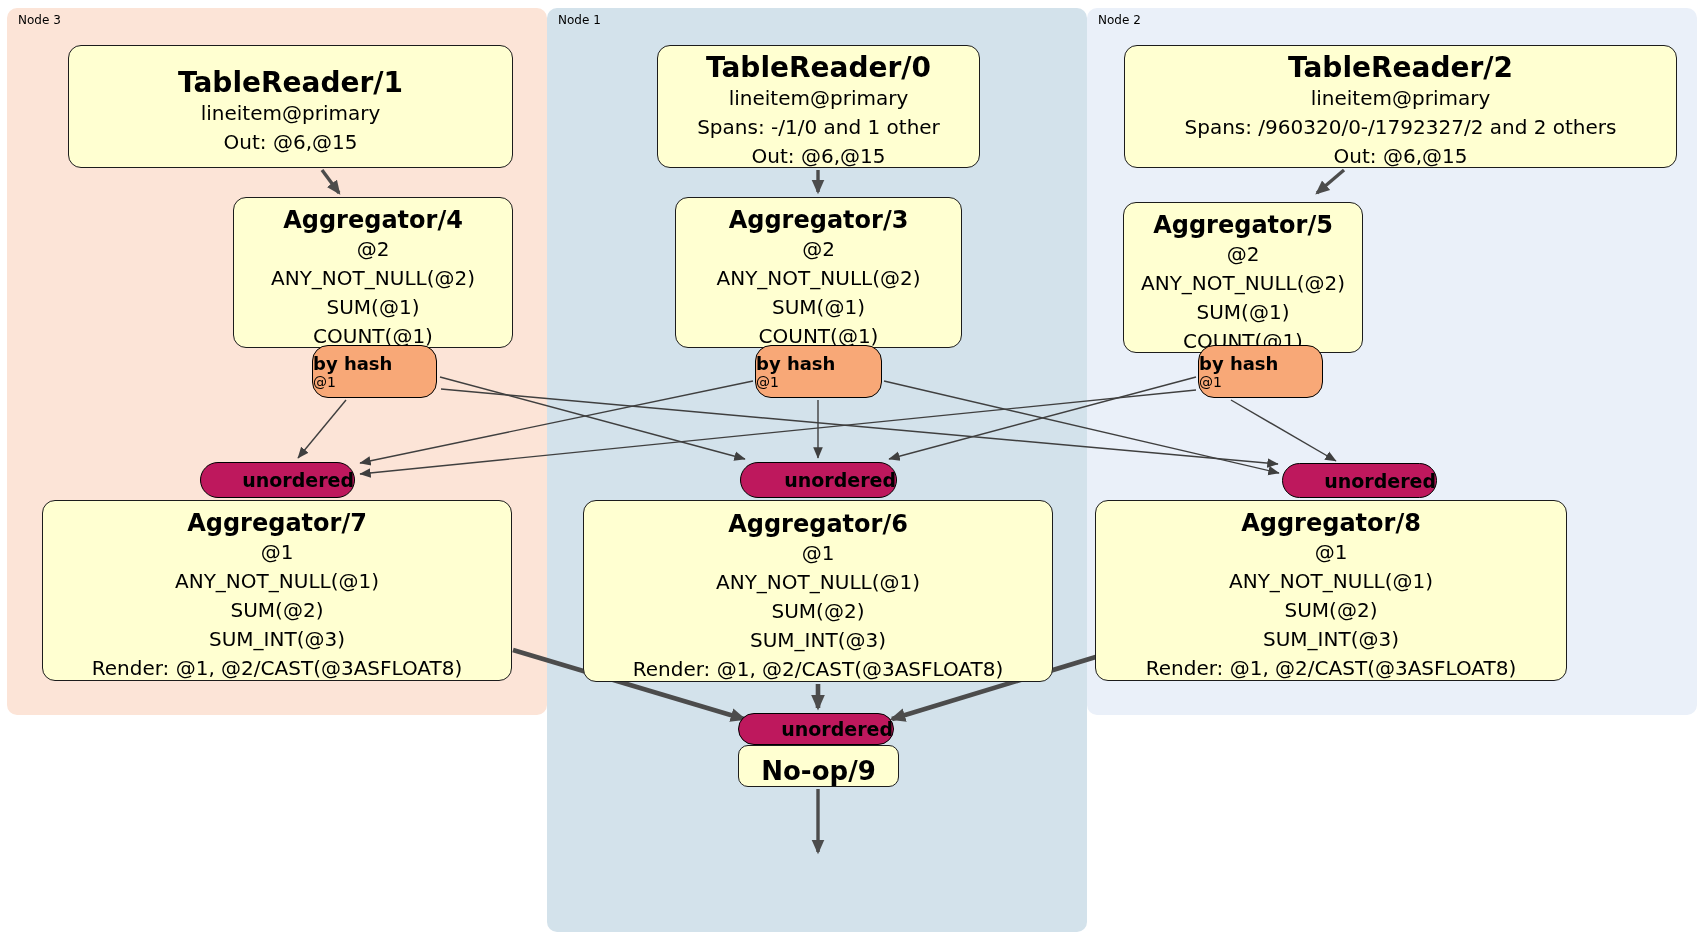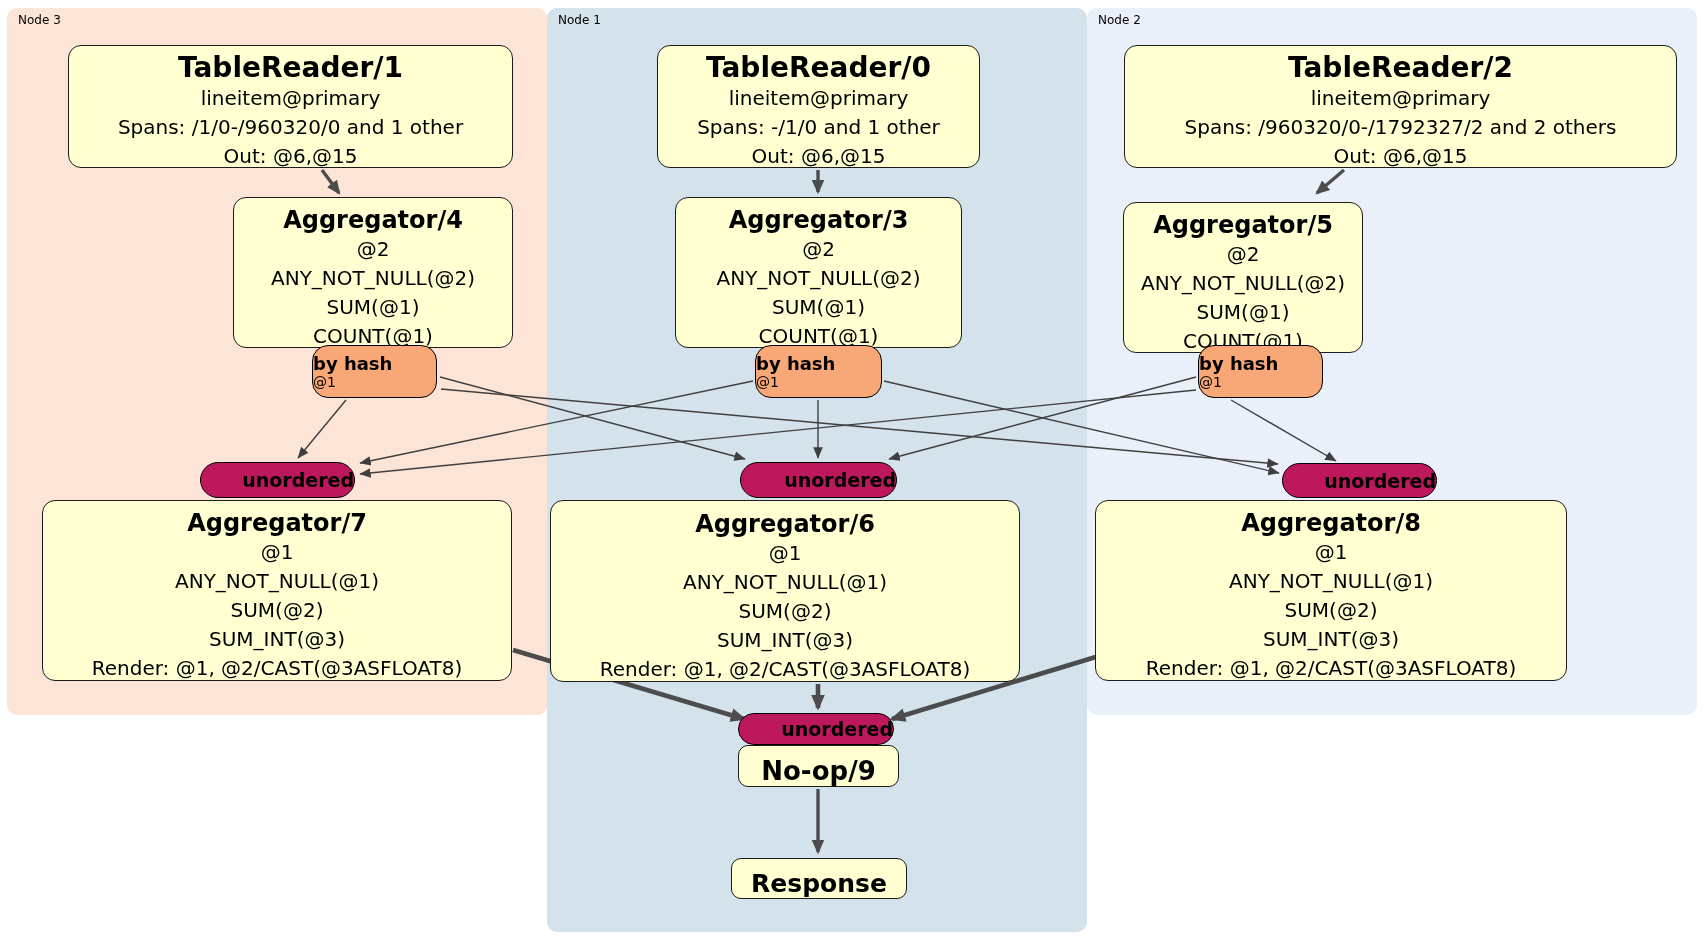--- a/index.html
+++ b/index.html
@@ -92,21 +92,20 @@
     <g stroke="#4c4c4c" stroke-width="4.6" fill="none" marker-end="url(#mheavy)">
       <path d="M513,650 L744,719"></path>
       <path d="M818,684 L818,708"></path>
       <path d="M1122,649 L892,719"></path>
     </g>
   </svg>
 
   <div class="pbox tr" style="left:68px;top:45px;width:445px;height:123px;">
     <div class="pbox-title">TableReader/1</div>
     <div class="pbox-line">lineitem@primary</div>
-    <div class="pbox-line">Spans: /1/0-/960320/0 and 1 other</div>
     <div class="pbox-line">Out: @6,@15</div>
   </div>
   <div class="pbox tr" style="left:657px;top:45px;width:323px;height:123px;">
     <div class="pbox-title">TableReader/0</div>
     <div class="pbox-line">lineitem@primary</div>
     <div class="pbox-line">Spans: -/1/0 and 1 other</div>
     <div class="pbox-line">Out: @6,@15</div>
   </div>
   <div class="pbox tr" style="left:1124px;top:45px;width:553px;height:123px;">
     <div class="pbox-title">TableReader/2</div>
@@ -161,21 +160,21 @@
   </div>
 
   <div class="pbox" style="left:42px;top:500px;width:470px;height:181px;">
     <div class="pbox-title">Aggregator/7</div>
     <div class="pbox-line">@1</div>
     <div class="pbox-line">ANY_NOT_NULL(@1)</div>
     <div class="pbox-line">SUM(@2)</div>
     <div class="pbox-line">SUM_INT(@3)</div>
     <div class="pbox-line">Render: @1, @2/CAST(@3ASFLOAT8)</div>
   </div>
-  <div class="pbox" style="left:550px;top:500px;width:470px;height:182px;">
+  <div class="pbox" style="left:583px;top:500px;width:470px;height:182px;">
     <div class="pbox-title">Aggregator/6</div>
     <div class="pbox-line">@1</div>
     <div class="pbox-line">ANY_NOT_NULL(@1)</div>
     <div class="pbox-line">SUM(@2)</div>
     <div class="pbox-line">SUM_INT(@3)</div>
     <div class="pbox-line">Render: @1, @2/CAST(@3ASFLOAT8)</div>
   </div>
   <div class="pbox" style="left:1095px;top:500px;width:472px;height:181px;">
     <div class="pbox-title">Aggregator/8</div>
     <div class="pbox-line">@1</div>
@@ -184,17 +183,14 @@
     <div class="pbox-line">SUM_INT(@3)</div>
     <div class="pbox-line">Render: @1, @2/CAST(@3ASFLOAT8)</div>
   </div>
 
   <div class="pill" style="left:738px;top:713px;width:156px;height:32px;">
     <span>unordered</span>
   </div>
   <div class="bigbox noop" style="left:738px;top:745px;width:161px;height:42px;">
     <span>No-op/9</span>
   </div>
-  <div class="bigbox resp" style="left:731px;top:858px;width:176px;height:41px;">
-    <span>Response</span>
-  </div>
 
 </div>
 
 </body></html>

